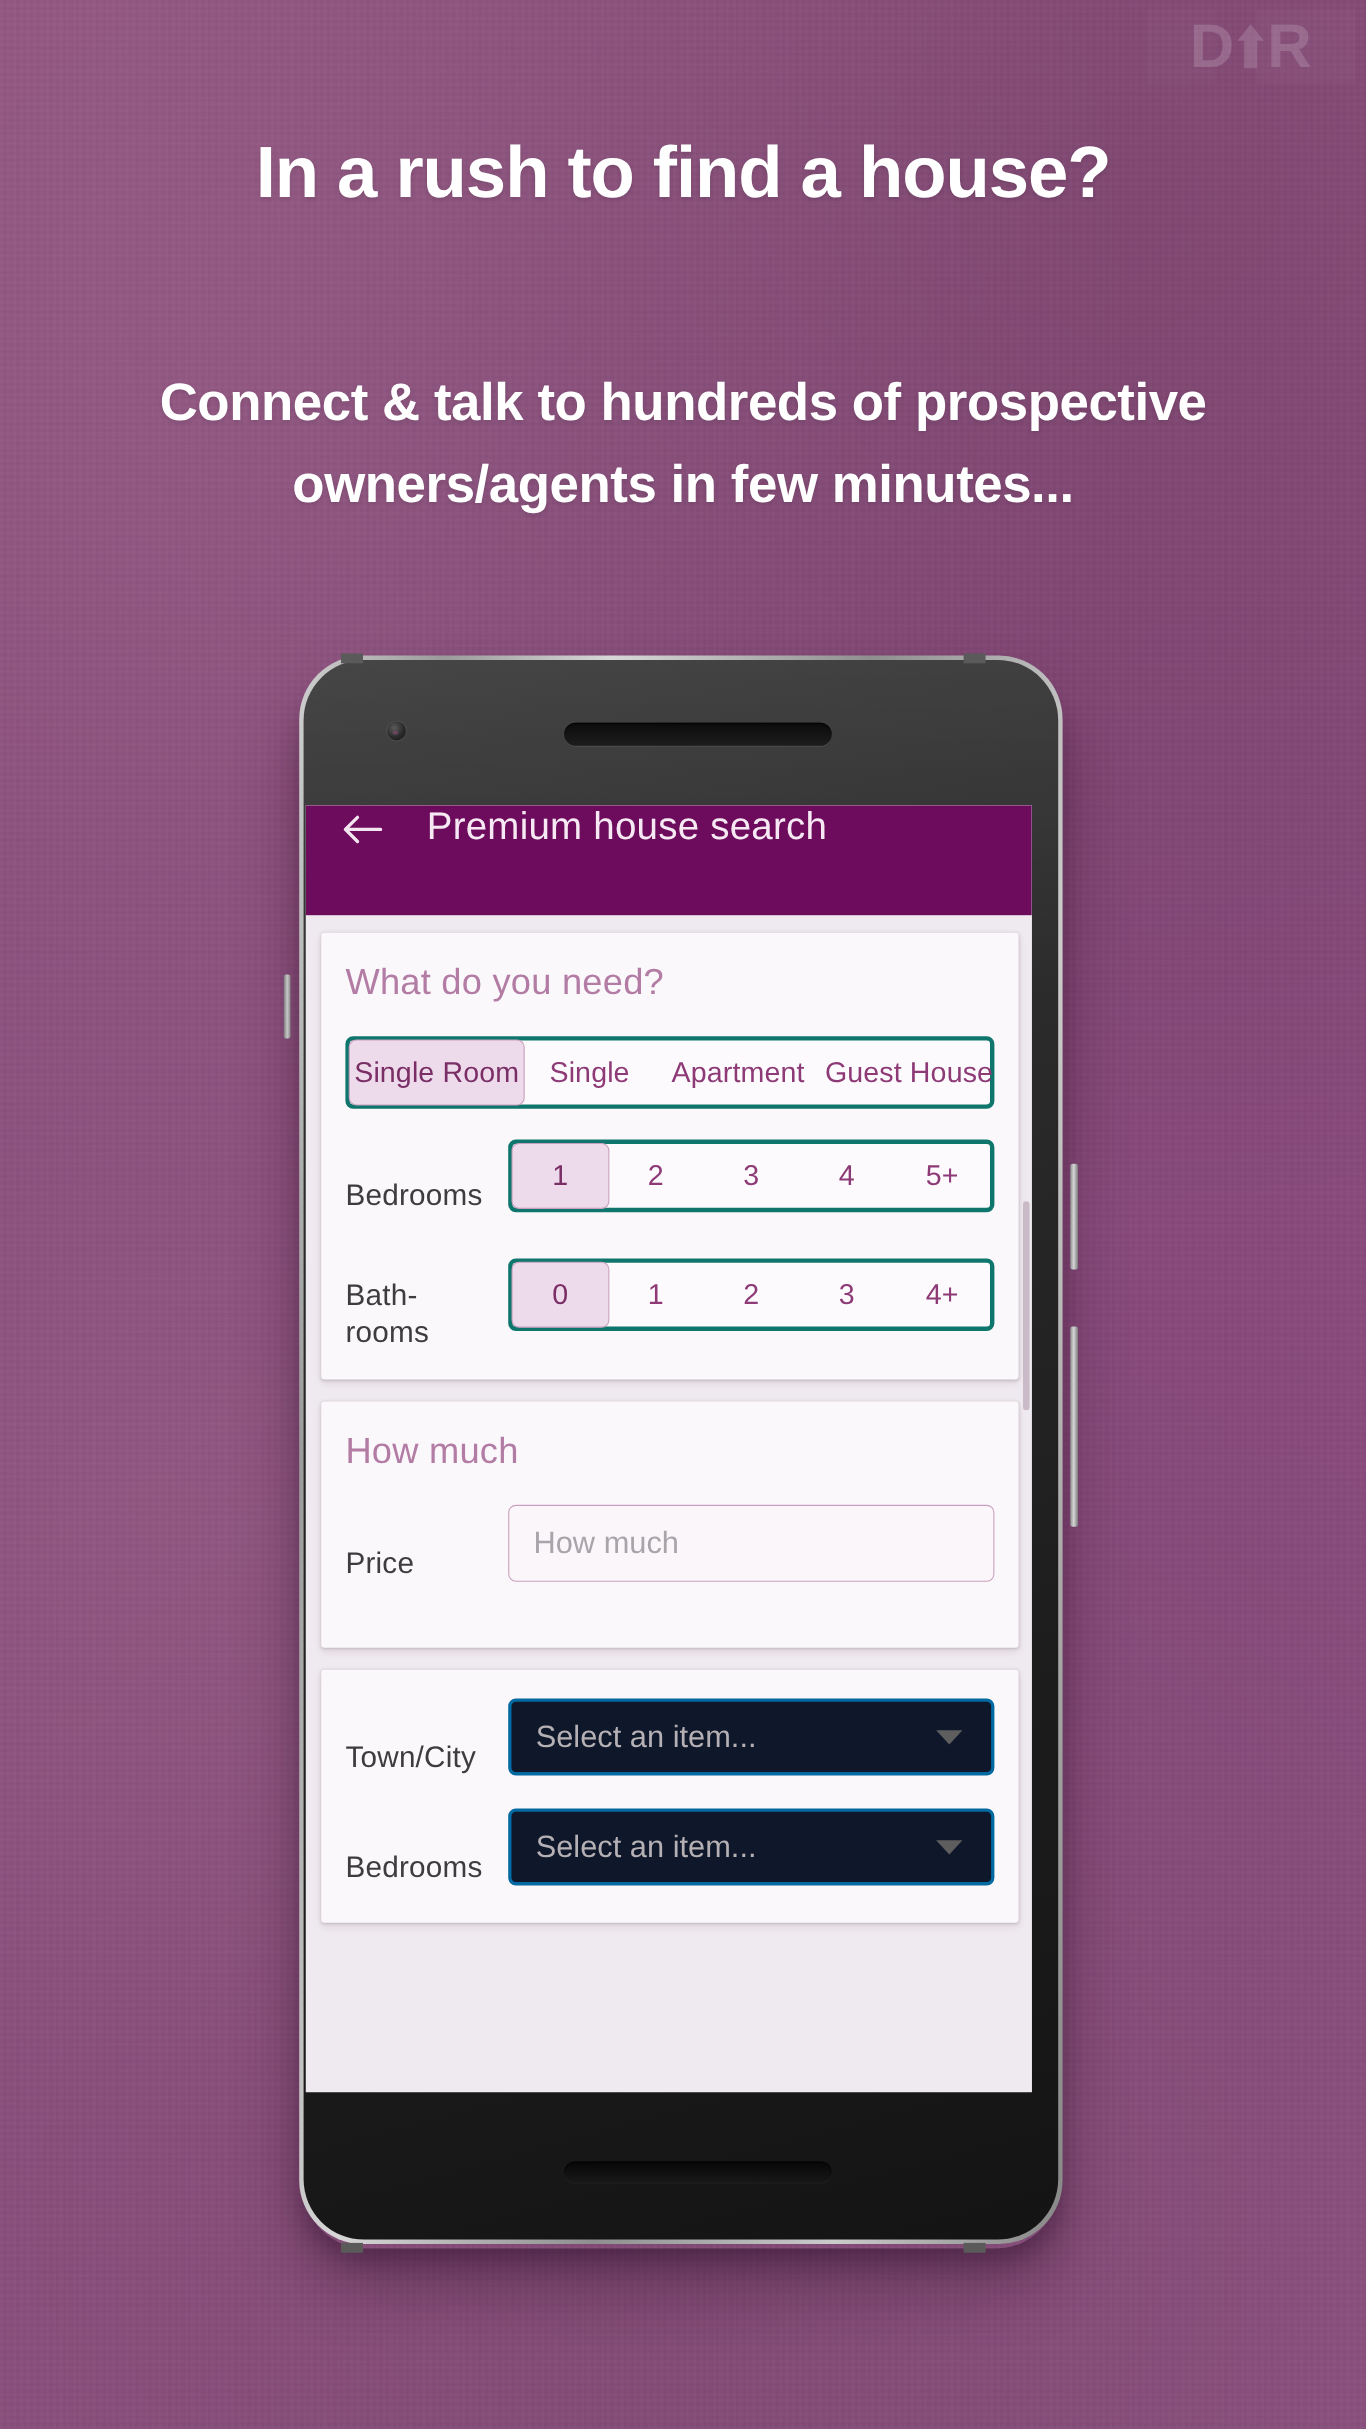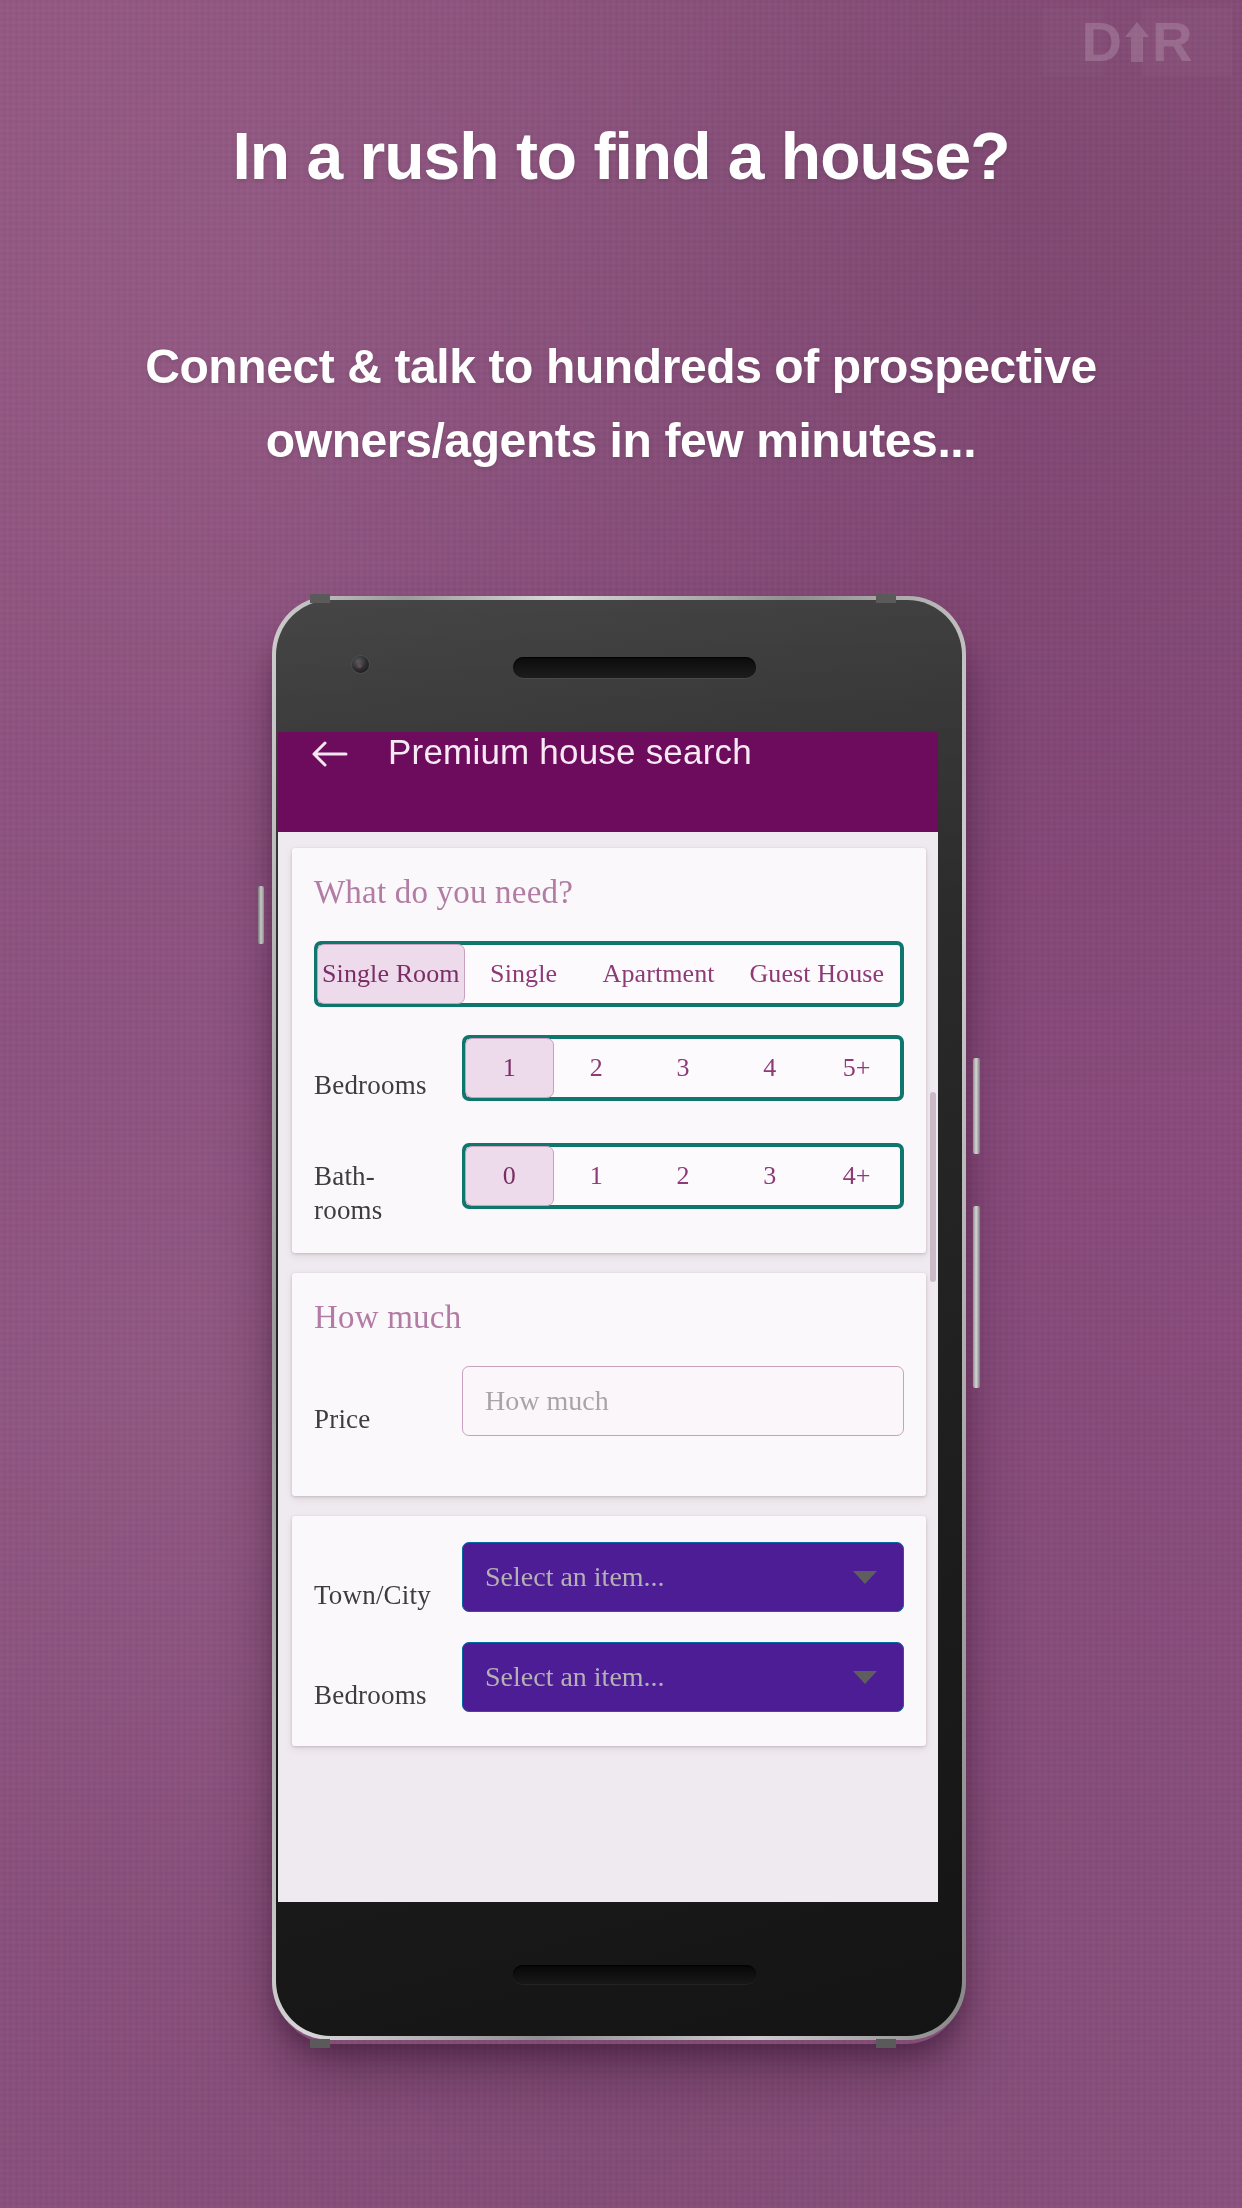--- a/index.html
+++ b/index.html
@@ -234,21 +234,20 @@
     font-size: 35px;
     font-weight: normal;
     letter-spacing: 0.2px;
   }
 
   .scroll {
     height: 1070px;
     overflow: hidden;
     padding: 16px 12px 0 14px;
     background: #efeaef;
-    font-family: Liberation Serif, serif;
   }
 
   .card {
     background: #fbf8fb;
     border-radius: 3px;
     box-shadow: 0 1px 3px rgba(60,30,55,0.20), 0 3px 8px rgba(60,30,55,0.08);
     margin-bottom: 20px;
     padding: 26px 22px 22px 22px;
   }
   .card-title {
@@ -331,23 +330,23 @@
   }
   .field .ph {
     color: #a9a4a9;
     font-size: 28px;
   }
 
   
   .select {
     flex: 1;
     height: 70px;
-    border: 1px solid #0369a1;
+    border: 3px solid #0369a1;
     border-radius: 7px;
-    background: #4c1d95;
+    background: #0f172a;
     display: flex;
     align-items: center;
     padding: 0 20px 0 22px;
     justify-content: space-between;
   }
   .select .ph { color: #b4b0b4; font-size: 28px; }
   .caret {
     width: 0; height: 0;
     border-left: 12px solid transparent;
     border-right: 12px solid transparent;

